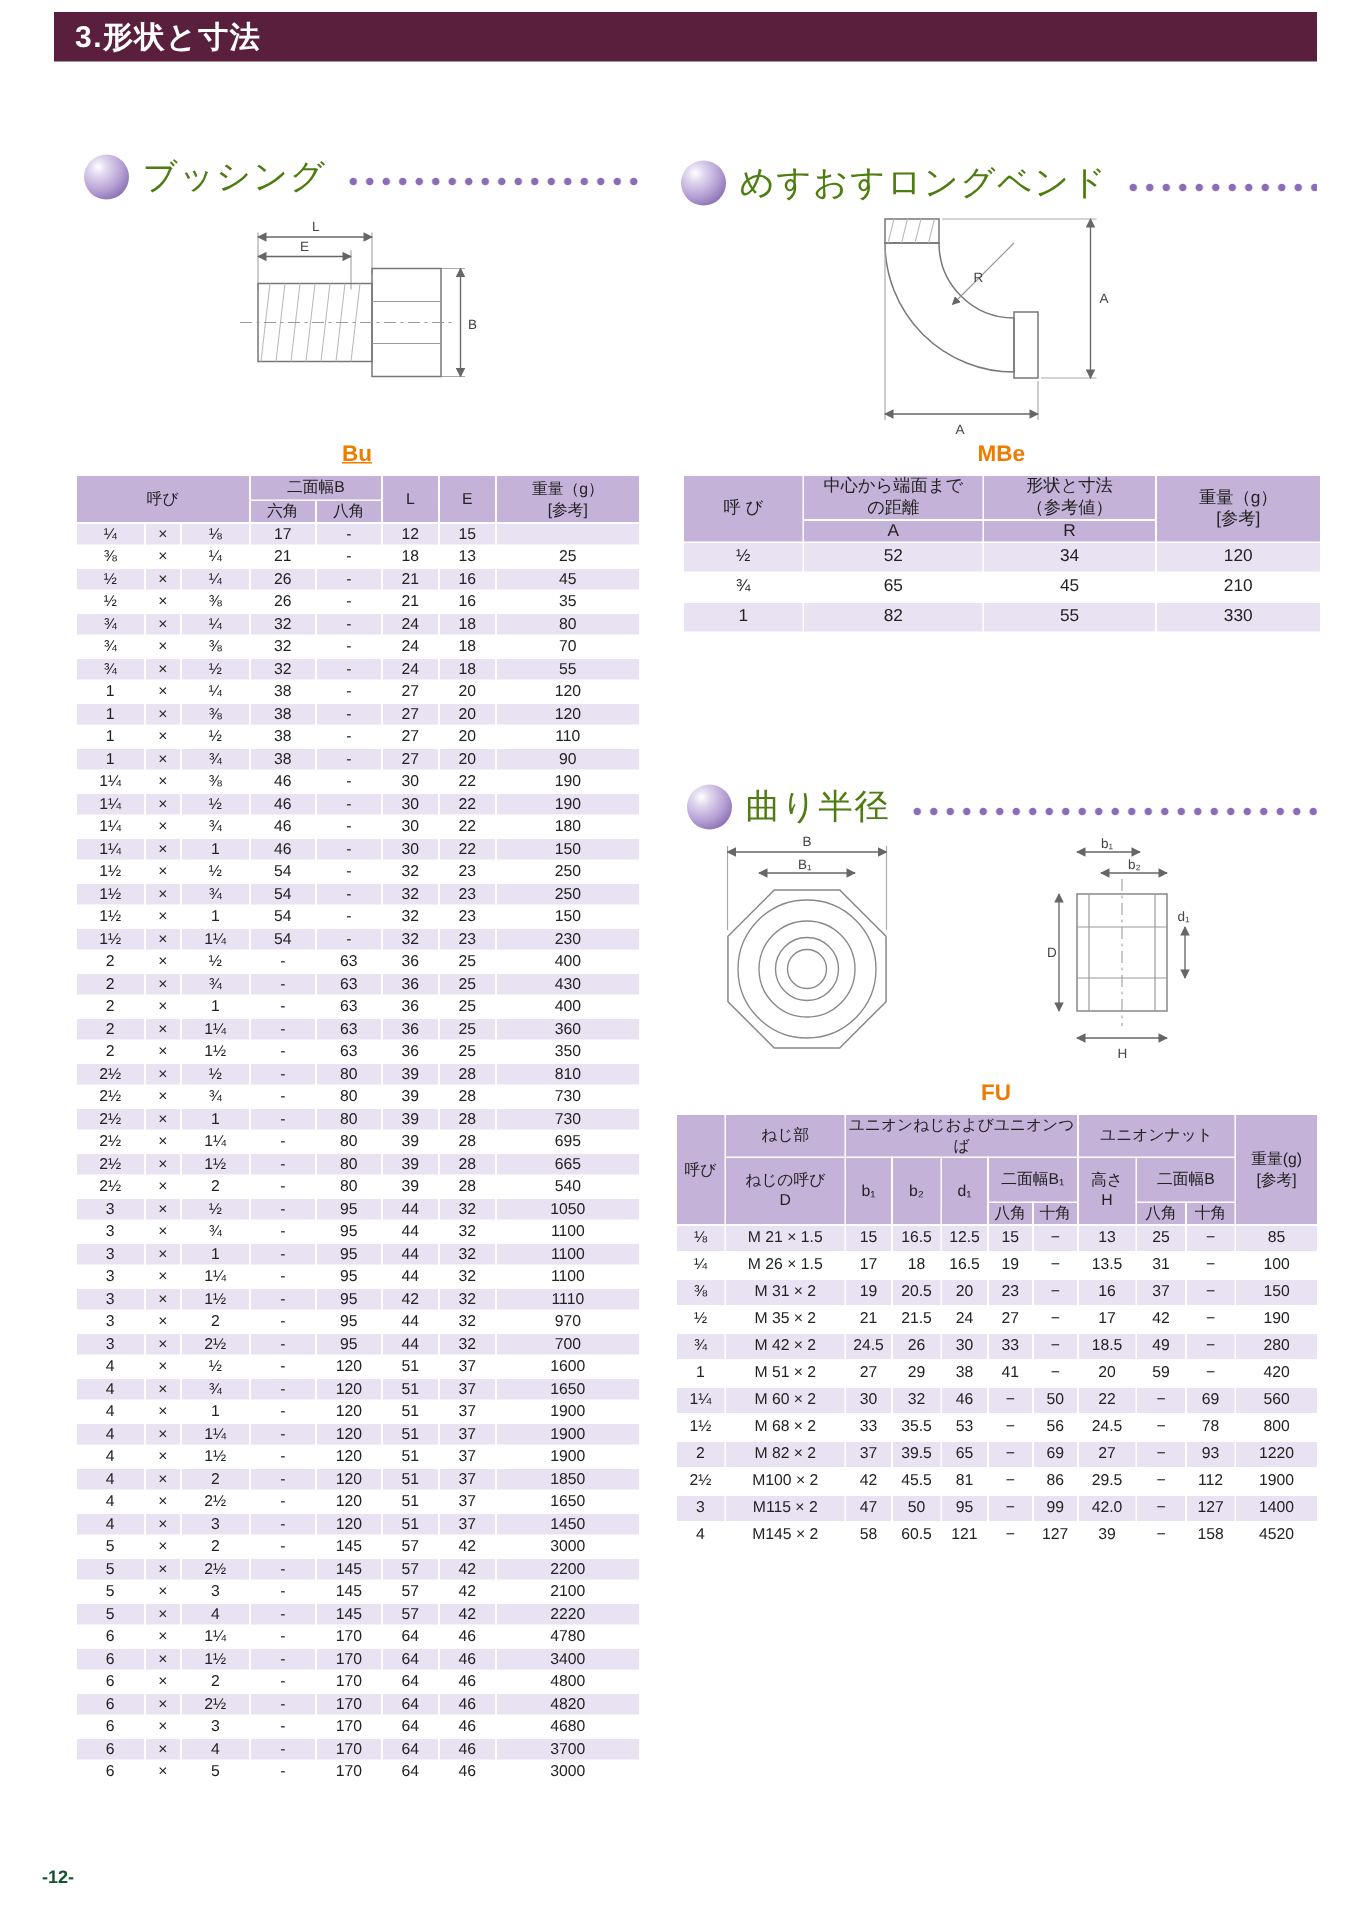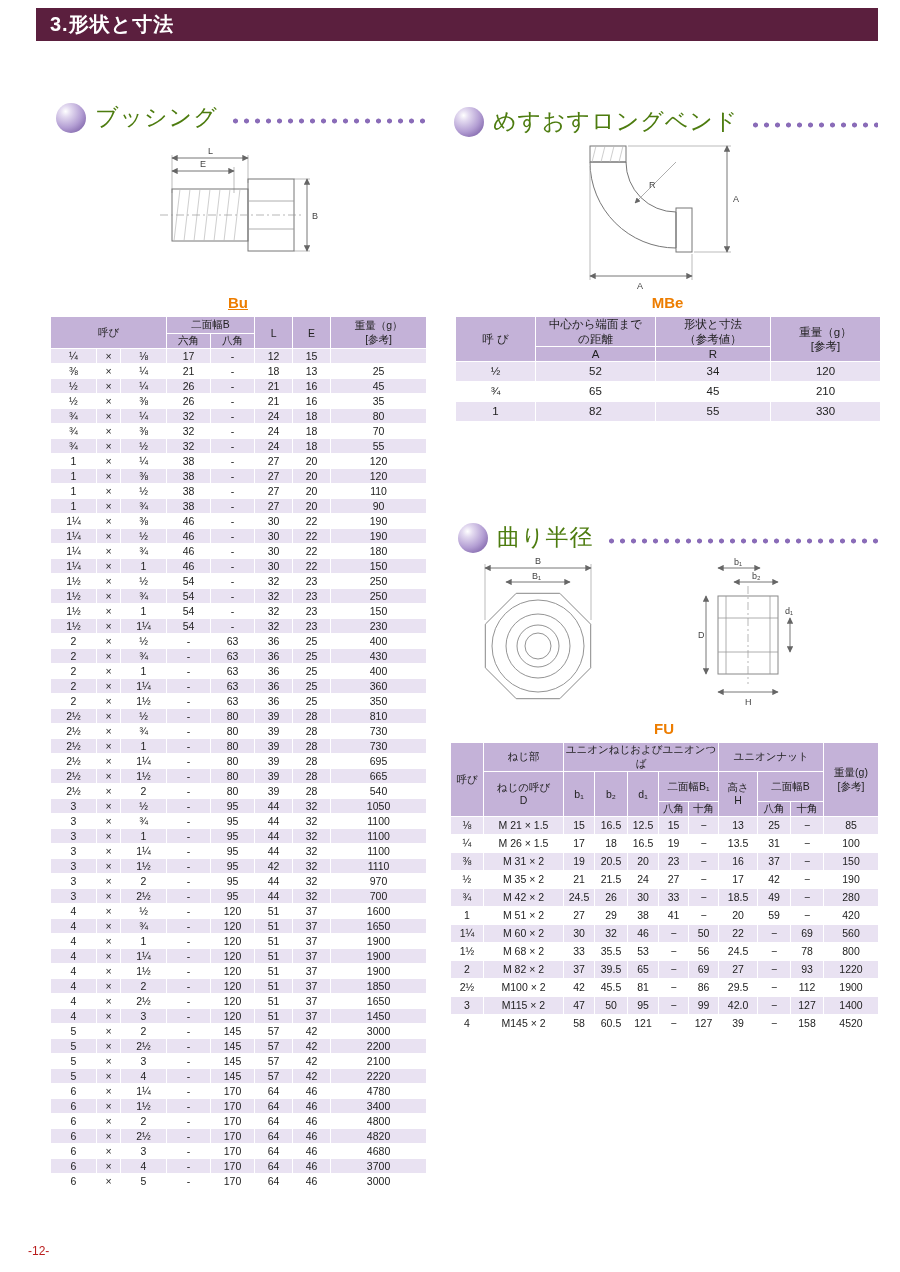--- a/index.html
+++ b/index.html
@@ -43,21 +43,21 @@
   .t-mbe td { height:19px; line-height:19px; }
 
   .t-fu { left:450px; top:742px; width:428px; font-size:10.5px; }
   .t-fu thead tr:nth-child(1) th { height:16px; }
   .t-fu thead tr:nth-child(2) th { height:30px; line-height:1.2; }
   .t-fu thead tr:nth-child(3) th { height:15px; }
   .t-fu td { height:17px; line-height:17px; }
 
   .drawing { position:absolute; }
   .drawing text { fill:#444; font-size:9px; font-family:"Liberation Sans","DejaVu Sans",sans-serif; }
-  .page-number { position:absolute; left:28px; top:1244px; font-size:12px; color:#b91c1c; }
+  .page-number { position:absolute; left:28px; top:1244px; font-size:12px; color:#14532d;font-weight:bold; }
 </style>
 </head>
 <body>
 
 <div class="banner">
   <span>3.形状と寸法</span>
 </div>
 
 <div class="section-head" style="left:56px; top:102px; width:374px;">
   <div class="sphere"></div>

